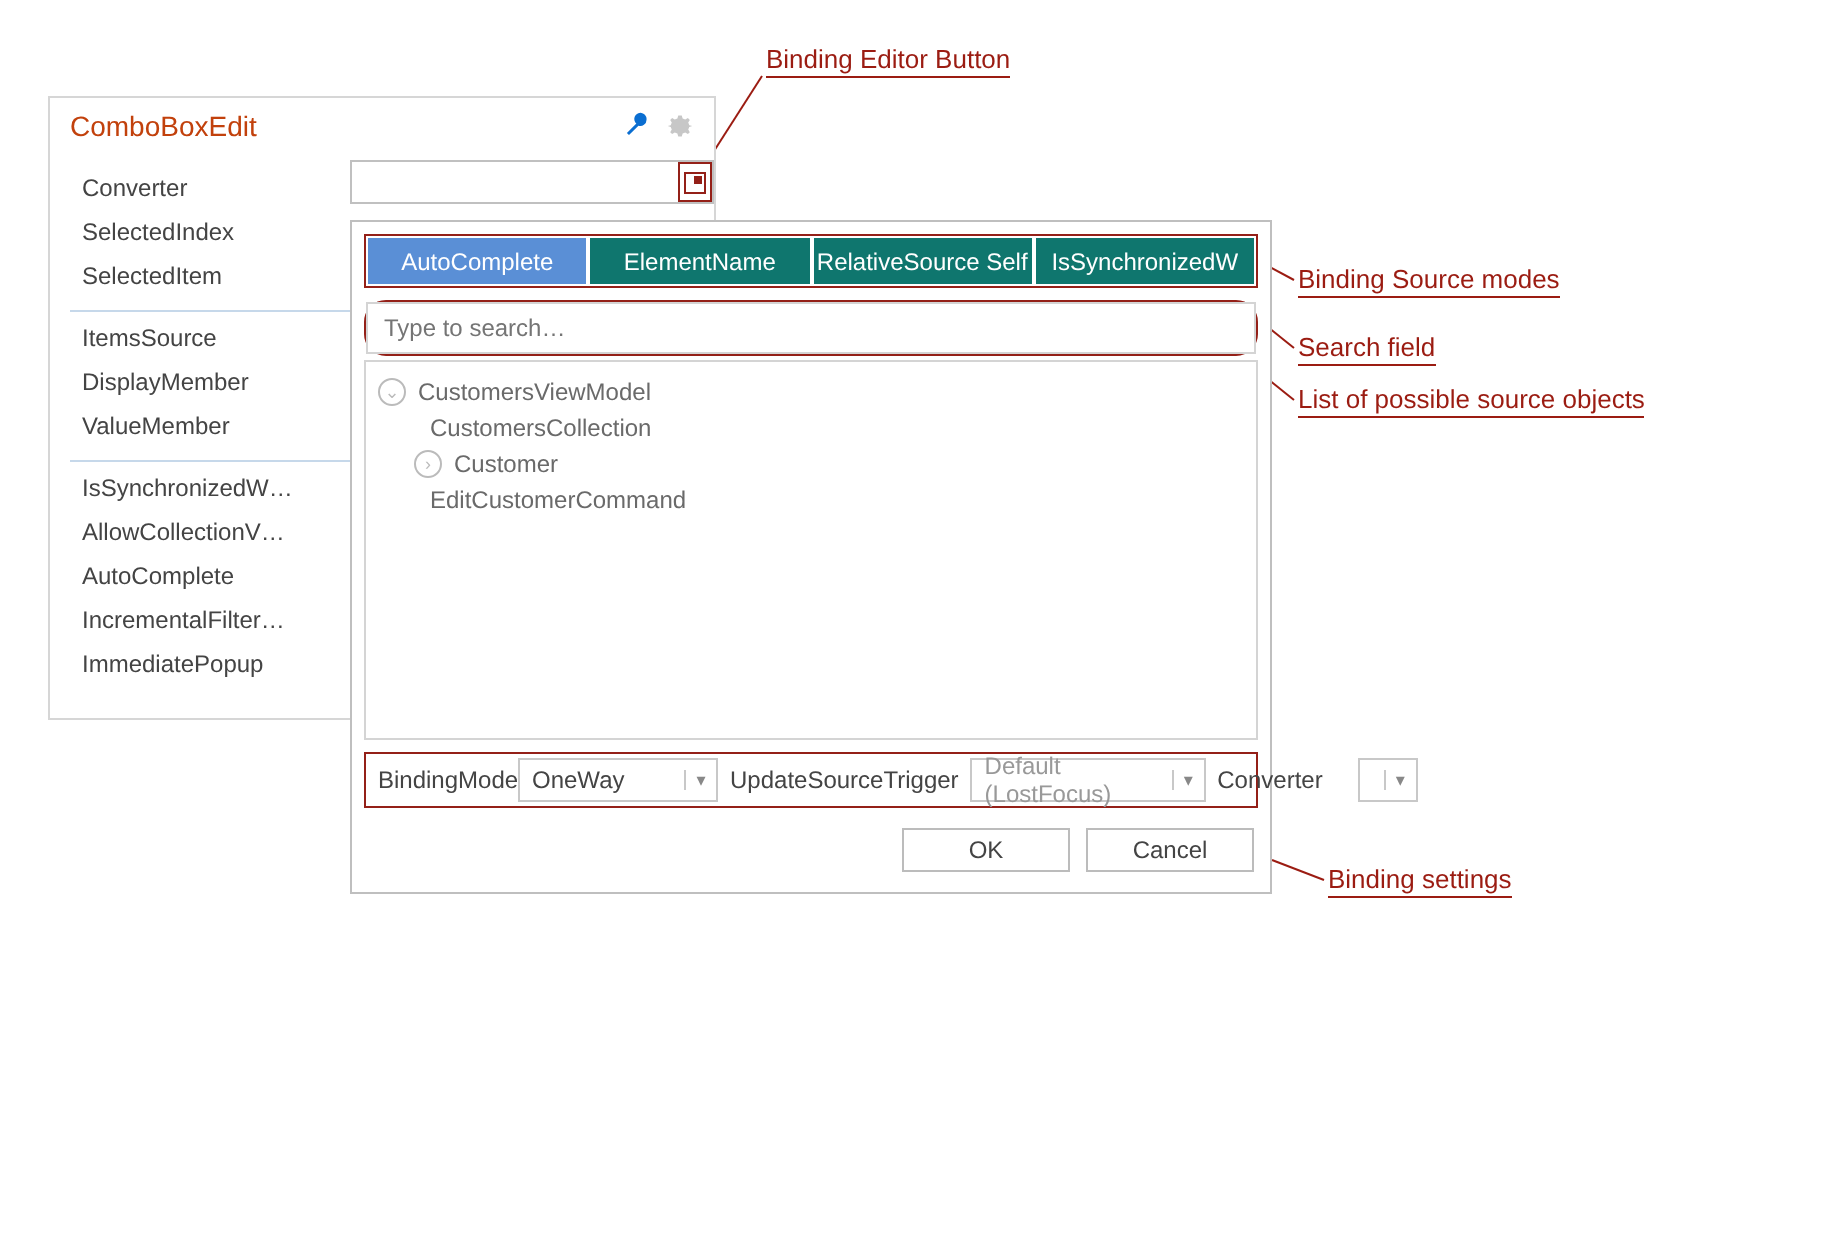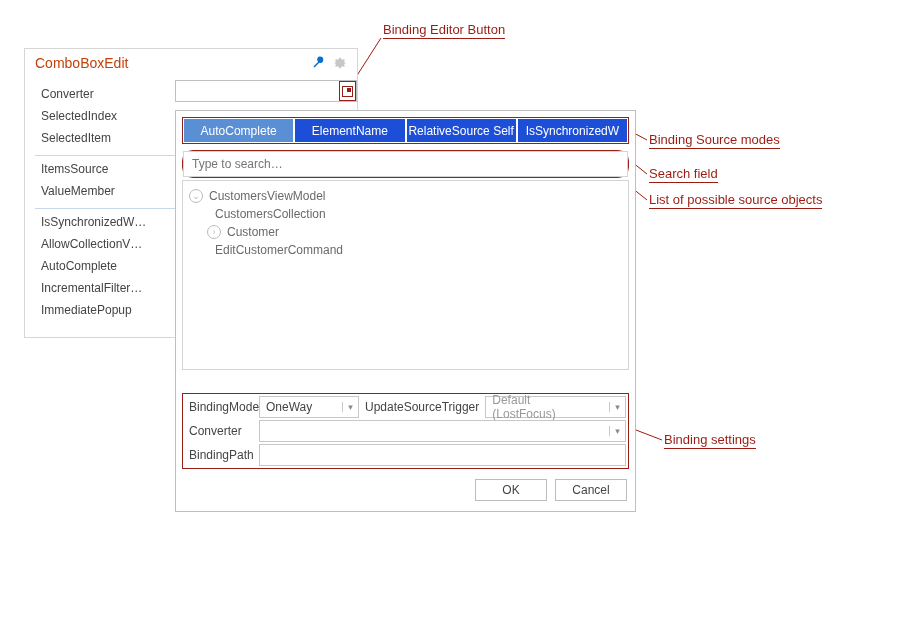--- a/index.html
+++ b/index.html
@@ -70,21 +70,21 @@
     left: 175px;
     top: 110px;
     width: 461px;
     border: 1px solid #bfbfbf;
     background: #fff;
     padding: 6px;
   }
   .tabs { display:flex; gap:2px; height:27px; }
   .tab {
     flex:1;
-    background:#1d4ed8;
+    background:#0f766e;
     color:#fff;
     display:flex; align-items:center; justify-content:center;
     font-size:12px;
     cursor:pointer;
   }
   .tab.active { background:#5a8fd6; }
   .tabs.box-outline { padding:1px; }
   .search {
     margin-top:6px;
     height:28px;
@@ -99,33 +99,33 @@
     height:190px;
     border:1px solid #d4d4d4;
     padding:6px 4px;
     overflow:auto;
     color:#6a6a6a;
   }
   .tree-row{ display:flex; align-items:center; gap:6px; padding:2px 0 2px 2px;}
   .tree-indent1{ padding-left: 28px;}
   .tree-indent1b{ padding-left: 20px;}
   .tree-icon{ width:14px; height:14px; border:1px solid #bbb; border-radius:50%; display:inline-flex; align-items:center; justify-content:center; font-size:9px; color:#bbb;}
-  .settings { margin-top:23px; display:flex; flex-direction:column; gap:2px; }
+  .settings { margin-top:6px; display:flex; flex-direction:row; gap:2px; }
   .srow{ display:flex; align-items:stretch; height:22px; }
   .slabel{ display:flex; align-items:center; padding:0 4px; color:#444; }
   .w-bm{ width:74px;}
   .w-conv{ width:74px;}
   .w-bp{ width:74px;}
   .sselect{ border:1px solid #c8c8c8; display:flex; align-items:center; background:#fff;}
   .sselect span{ flex:1; padding:0 6px; color:#444;}
   .sselect.placeholder span{ color:#999;}
   .sselect .dd{ width:16px; border-left:1px solid #c8c8c8; display:flex; align-items:center; justify-content:center; color:#888; font-size:9px;}
   .ust-label{ display:flex; align-items:center; padding:0 6px;}
   .btnrow{ display:flex; gap:8px; justify-content:flex-end; padding:10px 2px 4px 2px;}
-  .btn{ width:72px; height:22px; border:1px solid #bcbcbc; background:#fff; display:flex; align-items:center; justify-content:center; cursor:pointer; color:#444;}
+  .btn{ width:84px; height:22px; border:1px solid #bcbcbc; background:#fff; display:flex; align-items:center; justify-content:center; cursor:pointer; color:#444;}
 
   .callout{
     position:absolute;
     color:#9b1c12;
     font-size:13px;
     border-bottom:1px solid #9b1c12;
     padding-bottom:1px;
     white-space:nowrap;
   }
   svg.leader{ position:absolute; overflow:visible; pointer-events:none; }
@@ -163,20 +163,21 @@
     </span>
   </div>
   <div class="prop-list">
     <div class="prop-group">
       <div class="prop-item">Converter</div>
       <div class="prop-item">SelectedIndex</div>
       <div class="prop-item">SelectedItem</div>
     </div>
     <div class="prop-group">
       <div class="prop-item">ItemsSource</div>
+      <div class="prop-item">DisplayMember</div>
       <div class="prop-item">ValueMember</div>
     </div>
     <div class="prop-group">
       <div class="prop-item">IsSynchronizedW…</div>
       <div class="prop-item">AllowCollectionV…</div>
       <div class="prop-item">AutoComplete</div>
       <div class="prop-item">IncrementalFilter…</div>
       <div class="prop-item">ImmediatePopup</div>
     </div>
   </div>
@@ -231,25 +232,19 @@
         <div class="dd">▾</div>
       </div>
     </div>
     <div class="srow">
       <div class="slabel w-conv">Converter</div>
       <div class="sselect" style="flex:1;">
         <span></span>
         <div class="dd">▾</div>
       </div>
     </div>
-    <div class="srow">
-      <div class="slabel w-bp">BindingPath</div>
-      <div class="sselect" style="flex:1;">
-        <span></span>
-      </div>
-    </div>
   </div>
 
   <div class="btnrow">
     <div class="btn">OK</div>
     <div class="btn">Cancel</div>
   </div>
 </div>
 
 </body></html>

